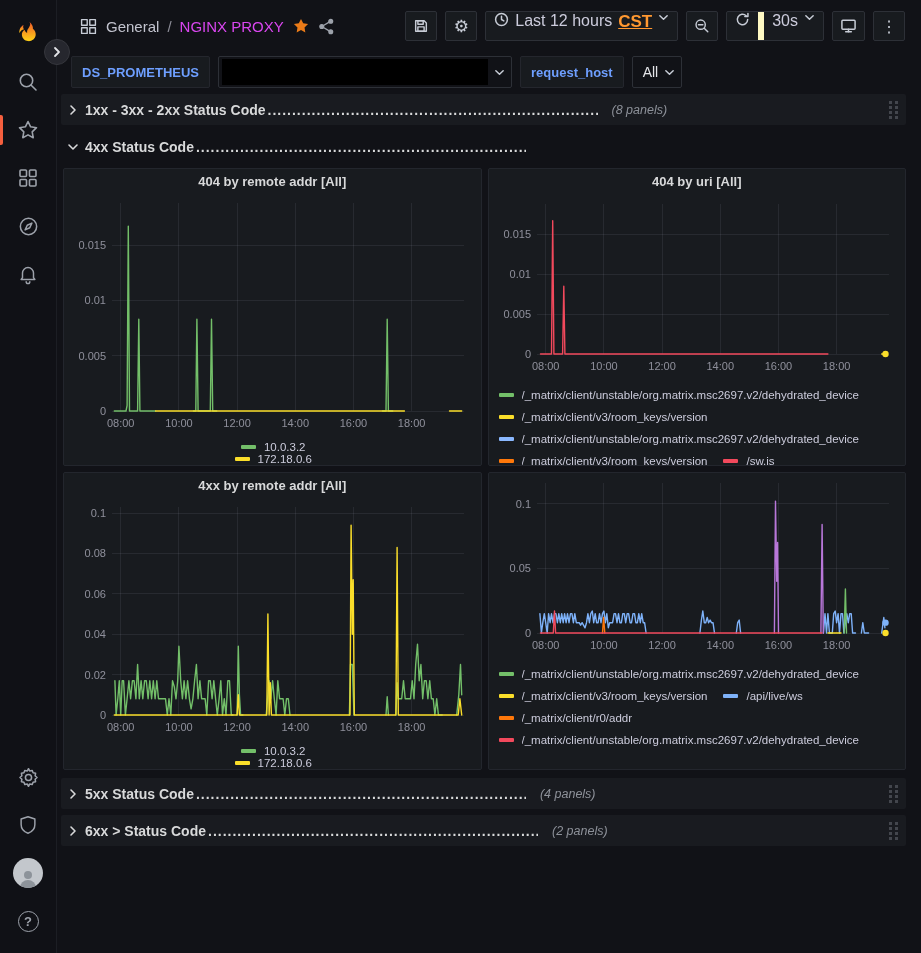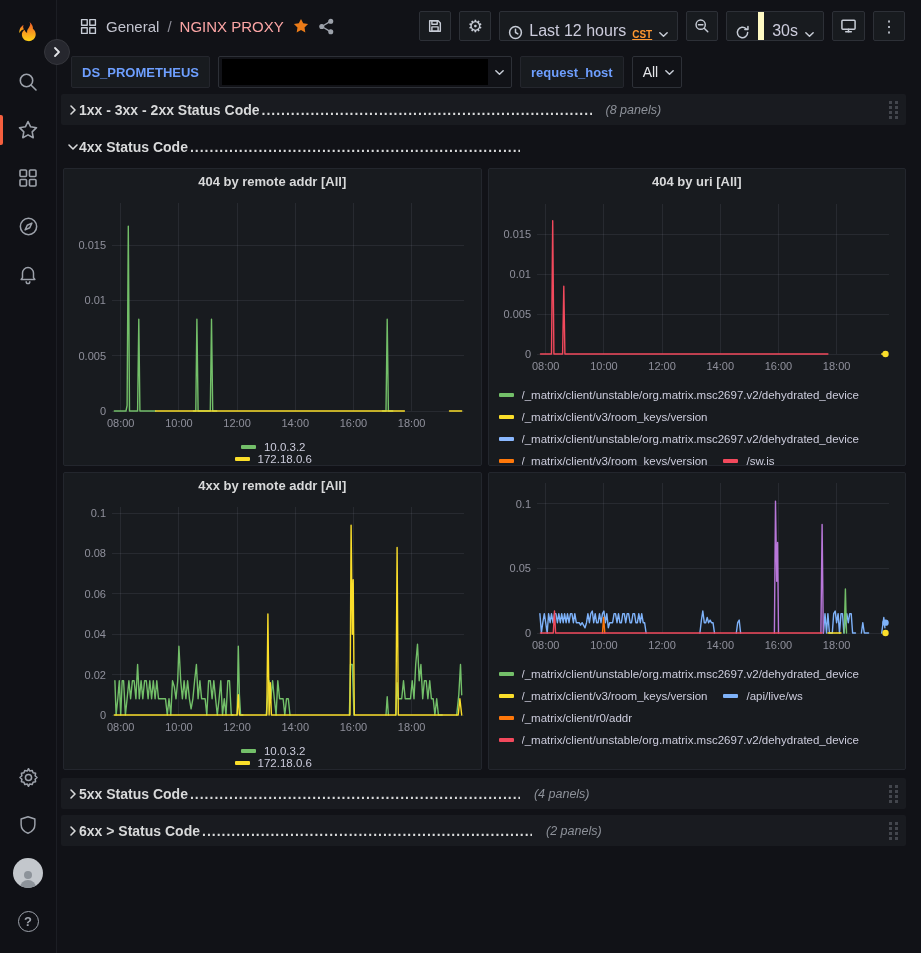--- a/index.html
+++ b/index.html
@@ -23,47 +23,47 @@
     display:flex; align-items:flex-end; justify-content:center; overflow:hidden; }
 
   
   .main { flex:1; display:flex; flex-direction:column; min-width:0; }
 
   
   .header { height:52px; display:flex; align-items:center; padding:0 16px 0 22px; }
   .breadcrumb { display:flex; align-items:center; gap:8px; font-size:15px; }
   .crumb-section { color:#c2c3ce; }
   .crumb-sep { color:#8e8e99; }
-  .crumb-page { color:#fca5a5; }
+  .crumb-page { color:#d946ef; }
   .hdr-right { margin-left:auto; display:flex; align-items:center; gap:8px; }
   .tbtn { height:30px; min-width:32px; padding:0 7px; display:flex; align-items:center; justify-content:center;
     gap:6px; background:#181b1f; border:1px solid #2d3037; border-radius:2px; color:#c7ccd6; cursor:pointer;
     font-size:13px; white-space:nowrap; }
   .tgroup { display:flex; align-items:stretch; border:1px solid #2d3037; border-radius:2px; background:#181b1f; height:30px; }
-  .tgroup .seg { display:flex; align-items:flex-end; gap:6px; padding:0 8px; cursor:pointer; }
+  .tgroup .seg { display:flex; align-items:flex-start; gap:6px; padding:0 8px; cursor:pointer; }
   .tgroup .seg + .seg { border-left:6px solid #fef9c3; }
-  .tz { color:#ff9830; font-size:10px; font-weight:bold;text-decoration:underline; }
+  .tz { color:#ff9830; font-size:17px; font-weight:bold;text-decoration:underline; }
   .uni-icon { font-size:17px; line-height:1; color:#c7ccd6; }
   .kebab { font-size:16px; letter-spacing:0; color:#c7ccd6; }
 
   
   .submenu { height:40px; display:flex; align-items:center; gap:8px; padding:0 16px 0 14px; }
   .var-label { height:32px; display:flex; align-items:center; padding:0 10px; background:#181b1f;
     border:1px solid #24262d; border-radius:2px; color:#6e9fff; font-size:13px; font-weight:bold; cursor:pointer; }
   .var-select { height:32px; display:flex; align-items:center; background:#111217; border:1px solid #2d3037;
     border-radius:2px; cursor:pointer; }
   .redacted { width:266px; height:26px; margin:0 6px 0 3px; background:#000; }
   .var-value { color:#e3e4e8; font-size:14px; padding:0 6px 0 10px; display:flex; align-items:center; gap:6px; }
 
   
   .dash { flex:1; padding:2px 15px 0 4px; overflow:hidden; }
   .row-header { height:31px; display:flex; align-items:center; padding:0 6px 0 6px; margin:0 0 6px 0;
     border-radius:2px; cursor:pointer; position:relative; }
   .row-header.shaded { background:#191b20; }
-  .row-title { font-size:14px; font-weight:bold; color:#d8d9da; white-space:nowrap; }
+  .row-title { font-size:14px; font-weight:bold; color:#d8d9da; margin-left:6px; white-space:nowrap; }
   .row-dots { font-size:14px; font-weight:bold; color:#d8d9da; letter-spacing:1px; overflow:hidden;
     white-space:nowrap; max-width:330px; margin-left:2px; }
   .row-count { font-size:12.5px; font-style:italic; color:#8d9199; margin-left:14px; white-space:nowrap; }
   .chev { flex:0 0 auto; }
   .drag-dots { position:absolute; right:8px; top:7px; width:9px; height:17px; }
   .drag-dots::before { content:""; position:absolute; width:3px; height:3px; background:#43464d;
     box-shadow:6px 0 #43464d, 0 5px #43464d, 6px 5px #43464d, 0 10px #43464d, 6px 10px #43464d, 0 15px #43464d, 6px 15px #43464d; }
 
   .grid2 { display:grid; grid-template-columns:1fr 1fr; gap:6px; margin:6px 0 8px 2px; }
   .panel { height:298px; background:#181b1f; border:1px solid #23262d; border-radius:2px;

